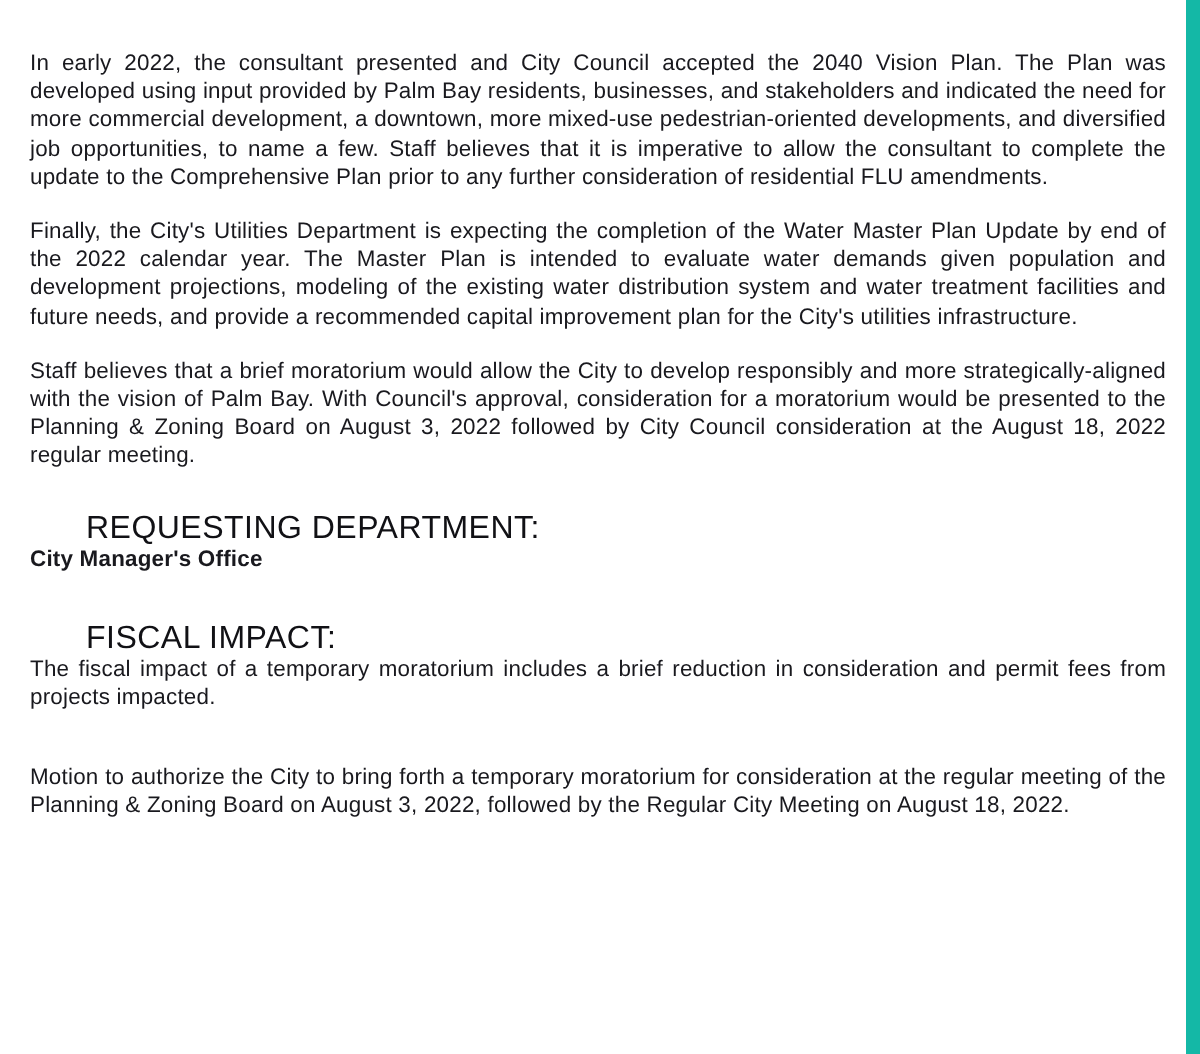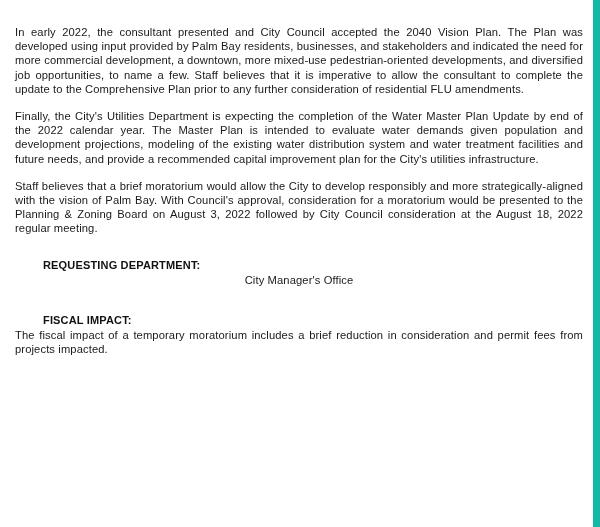--- a/index.html
+++ b/index.html
@@ -44,41 +44,42 @@
 
   .para:last-child {
     margin-bottom: 0;
   }
 
   .section {
     margin-top: 26px;
   }
 
   .section-heading {
-    font-size: 11px;
+    font-size: 16px;
     line-height: 14px;
-    font-weight: bold;
+    font-weight: normal;
     color: #111115;
     margin: 0 0 1px 0;
     letter-spacing: 0.015em;
     padding-left: 28px;
   }
 
   .section-body {
     font-size: 11.2px;
     line-height: 14.2px;
     text-align: justify;
     text-justify: inter-word;
     margin: 0;
     color: #19191e;
     letter-spacing: 0.01em;
   }
 
   .section-body.plain {
-    text-align: center;
+    text-align: left;
+    font-weight: bold;
   }
 
   .gap-large {
     margin-top: 22px;
   }
 </style>
 </head>
 <body>
 
 <div class="page">
@@ -95,17 +96,18 @@
       <h2 class="section-heading">REQUESTING DEPARTMENT:</h2>
       <p class="section-body plain">City Manager's Office</p>
     </div>
 
     <div class="section">
       <h2 class="section-heading">FISCAL IMPACT:</h2>
       <p class="section-body">The fiscal impact of a temporary moratorium includes a brief reduction in consideration and permit fees from projects impacted.</p>
     </div>
 
     <div class="section">
+      <p class="section-body">Motion to authorize the City to bring forth a temporary moratorium for consideration at the regular meeting of the Planning &amp; Zoning Board on August 3, 2022, followed by the Regular City Meeting on August 18, 2022.</p>
     </div>
 
   </div>
 
 </div>
 
 </body></html>

